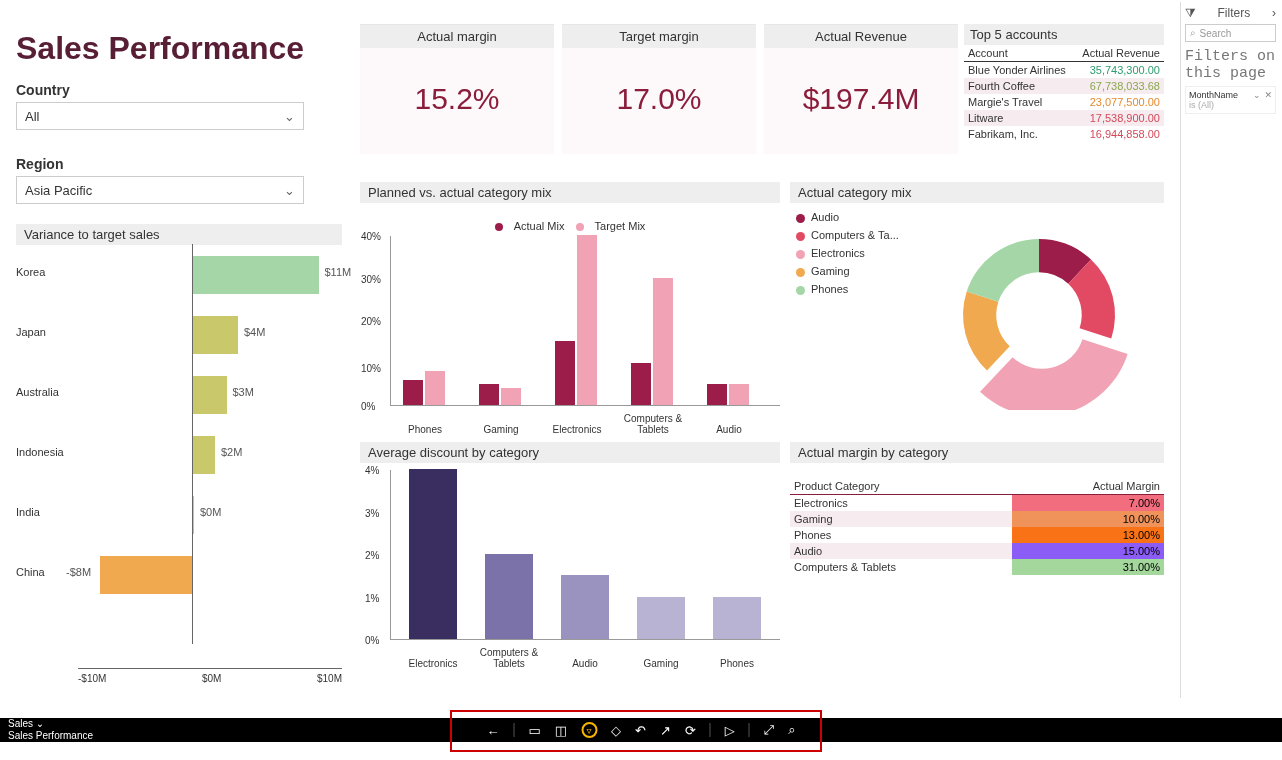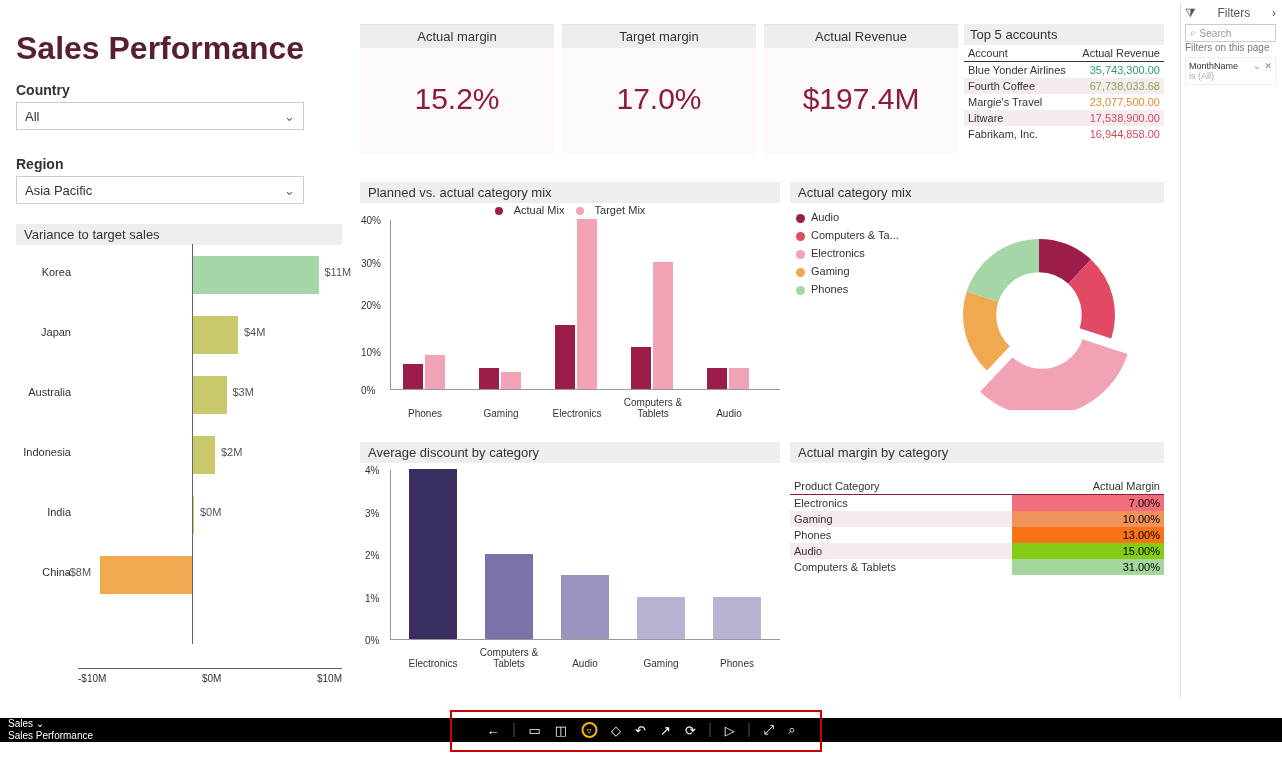--- a/index.html
+++ b/index.html
@@ -52,27 +52,27 @@
   .top-accounts th:last-child { text-align: right; }
   .top-accounts td { padding: 2px 4px; }
   .top-accounts td:last-child { text-align: right; }
   .top-accounts tr:nth-child(even) td { background: #f6ebef; }
   
   .panel-title { position: absolute; background: #eee; padding: 3px 8px; font-size: 13px; }
   
   .variance { position: absolute; left: 14px; top: 242px; width: 326px; height: 440px; }
   .variance .axis-zero { position:absolute; left: 176px; top:0; width:1px; height: 400px; background:#666; }
   .variance .row { position: relative; height: 60px; }
-  .variance .lbl { position: absolute; left: 0; top: 22px; width: 55px; text-align: right; font-size: 11px; }
+  .variance .lbl { position: absolute; left: 0; top: 22px; width: 55px; text-align: left; font-size: 11px; }
   .variance .bar { position: absolute; top: 12px; height: 38px; }
   .variance .val { position: absolute; top: 22px; font-size: 11px; color: #555; }
   .variance .xaxis { position:absolute; bottom:0; left:62px; right:0; border-top:1px solid #666; display:flex; justify-content:space-between; font-size:10px; padding-top:4px;}
   
   .pva { position: absolute; left: 358px; top: 198px; width: 420px; height: 230px; }
-  .pva .legend { text-align:center; font-size:11px; margin-top:4px;}
+  .pva .legend { text-align:center; font-size:11px; margin-top:20px;}
   .pva .legend span { margin: 0 4px;}
   .pva .dot { display:inline-block; width:8px; height:8px; border-radius:50%; vertical-align:middle;}
   .pva .plot { position:relative; height: 170px; margin-left: 30px; margin-top: 4px; border-left:1px solid #999; border-bottom:1px solid #999;}
   .pva .group { position:absolute; bottom:0; width: 72px; text-align:center;}
   .pva .group .b { position:absolute; bottom:0; width:20px;}
   .pva .ylabel { position:absolute; left:-30px; font-size:10px; transform: translateY(-50%);}
   .pva .xlbl { position:absolute; bottom:-30px; width:72px; text-align:center; font-size:10px;}
   
   .donut-panel { position: absolute; left: 788px; top: 198px; width: 374px; height: 220px; }
   .donut-legend { position:absolute; left: 6px; top: 8px; font-size:11px; line-height:18px;}
@@ -107,21 +107,21 @@
   }
   
   .filters-pane {
     position:absolute; right:2px; top:2px; width:100px; height:696px;
     border-left:1px solid #ddd; font-size:10px; padding:4px;
   }
   .filters-pane .hdr { display:flex; align-items:center; justify-content:space-between; font-size:12px; color:#555;}
   .filters-pane .search {
     border:1px solid #ccc; margin-top:4px; padding:2px 4px; color:#999; display:flex; align-items:center; gap:4px;
   }
-  .filters-pane .sect { color:#777; font-size:10px;}
+  .filters-pane .sect { margin-top:6px; color:#777; font-size:15px;font-family:Liberation Mono, monospace;}
   .filters-pane .card { border:1px solid #eee; margin-top:4px; padding:3px; font-size:9px; display:flex; justify-content:space-between; align-items:flex-start;}
   .yellow-ring { display:inline-flex; width:16px; height:16px; border:2px solid #f7b500; border-radius:50%; align-items:center; justify-content:center; color:#f7b500; font-size:10px;}
 </style>
 </head>
 <body>
 
 <div class="report-area">
 
   <div class="title">Sales Performance</div>
 
@@ -327,21 +327,21 @@
           <tr>
             <td>Gaming</td>
             <td style="background:#f0935a">10.00%</td>
           </tr>
           <tr>
             <td>Phones</td>
             <td style="background:#f97316">13.00%</td>
           </tr>
           <tr>
             <td>Audio</td>
-            <td style="background:#84cc16">15.00%</td>
+            <td style="background:#8b5cf6">15.00%</td>
           </tr>
           <tr>
             <td>Computers &amp; Tablets</td>
             <td style="background:#a3d79c">31.00%</td>
           </tr>
         </tbody>
     </table>
   </div>
 
 </div>

